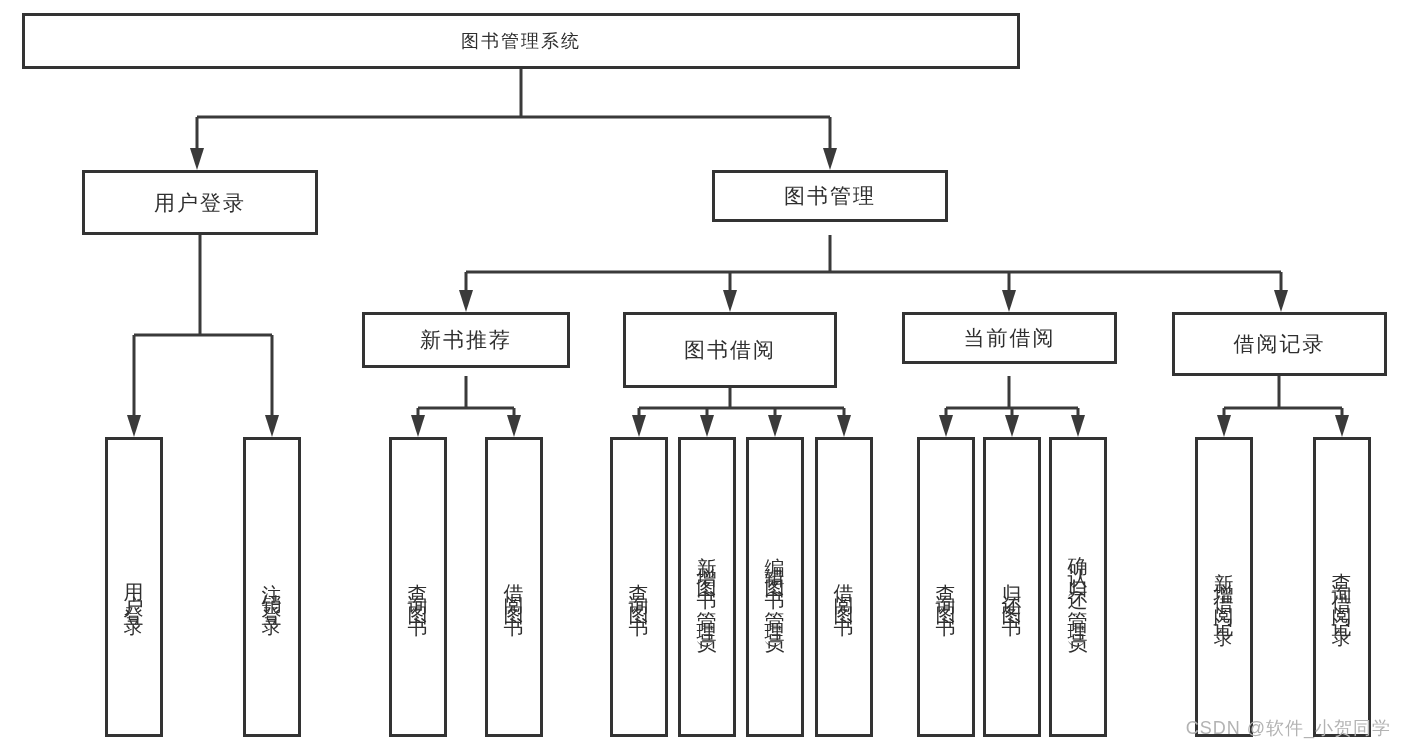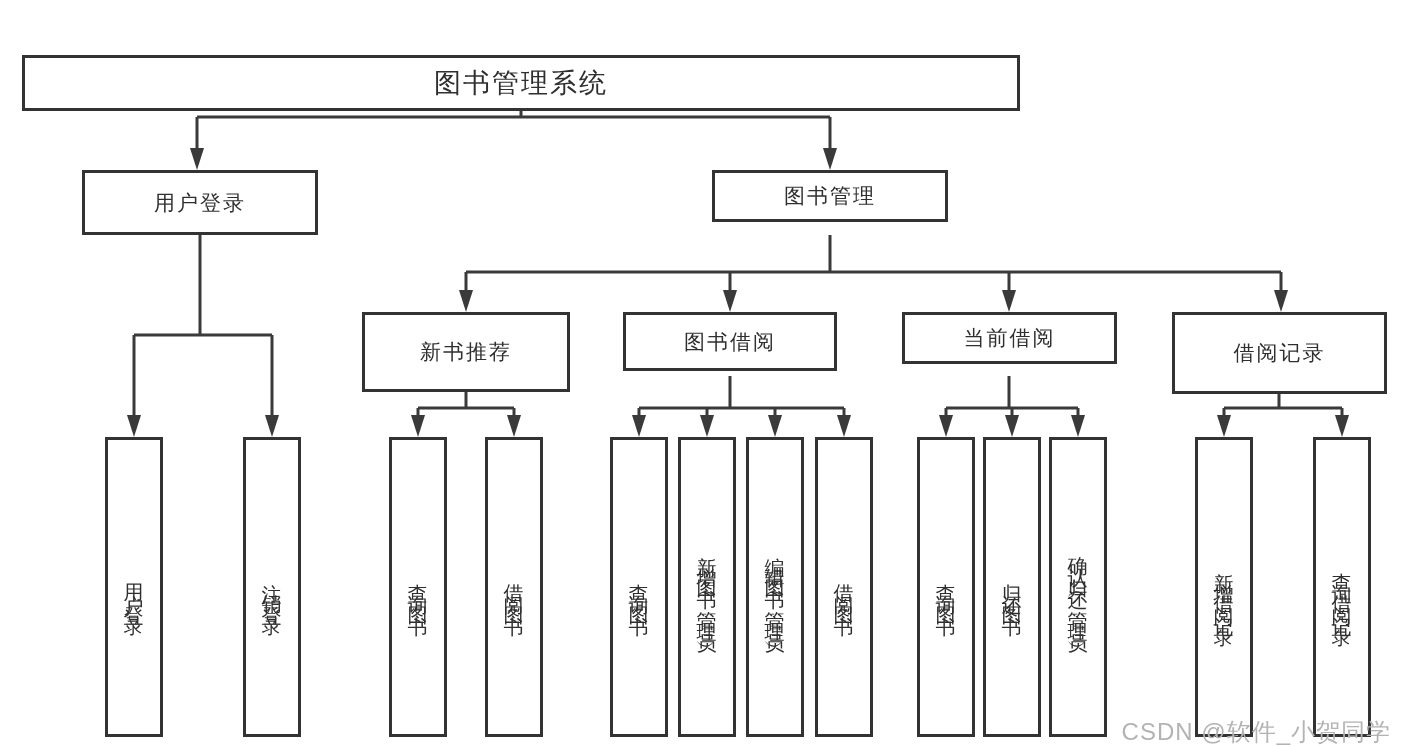--- a/index.html
+++ b/index.html
@@ -21,34 +21,34 @@
     position: absolute;
     background: var(--box-fill);
     border: 3px solid var(--box-border);
     display: flex;
     align-items: center;
     justify-content: center;
     text-align: center;
     color: var(--text);
   }
   .node.h { font-size: 21px; letter-spacing: 2px; }
-  .node.root { font-size: 27px; letter-spacing: 2px; margin-top: 42px; }
+  .node.root { font-size: 18px; letter-spacing: 2px; }
   .node.leaf {
     writing-mode: vertical-rl;
     text-orientation: mixed;
     font-size: 20px;
     letter-spacing: 11px;
     line-height: 1;
     padding-top: 6px;
   }
   .watermark {
     position: absolute;
     right: 14px;
     top: 716px;
-    font-size: 24px;
+    font-size: 18px;
     color: var(--watermark);
     letter-spacing: 1px;
     white-space: nowrap;
   }
 </style>
 </head>
 <body>
 
 <div class="stage">
 
@@ -86,24 +86,24 @@
     <path d="M1279,376 V408 M1224,408 H1342 M1224,408 V429 M1342,408 V429"></path>
     <polygon points="1224,437 1217,415 1231,415"></polygon>
     <polygon points="1342,437 1335,415 1349,415"></polygon>
   </svg>
 
   <div class="node root" style="left:22px; top:13px; width:998px; height:56px;">图书管理系统</div>
 
   <div class="node h" style="left:82px; top:170px; width:236px; height:65px;">用户登录</div>
   <div class="node h" style="left:712px; top:170px; width:236px; height:52px;">图书管理</div>
 
-  <div class="node h" style="left:362px; top:312px; width:208px; height:80px;">新书推荐</div>
-  <div class="node h" style="left:623px; top:312px; width:214px; height:59px;">图书借阅</div>
+  <div class="node h" style="left:362px; top:312px; width:208px; height:56px;">新书推荐</div>
+  <div class="node h" style="left:623px; top:312px; width:214px; height:76px;">图书借阅</div>
   <div class="node h" style="left:902px; top:312px; width:215px; height:52px;">当前借阅</div>
-  <div class="node h" style="left:1172px; top:312px; width:215px; height:82px;">借阅记录</div>
+  <div class="node h" style="left:1172px; top:312px; width:215px; height:64px;">借阅记录</div>
 
   <div class="node leaf" style="left:105px; top:437px; width:58px; height:300px;">用户登录</div>
   <div class="node leaf" style="left:243px; top:437px; width:58px; height:300px;">注销登录</div>
 
   <div class="node leaf" style="left:389px; top:437px; width:58px; height:300px;">查询图书</div>
   <div class="node leaf" style="left:485px; top:437px; width:58px; height:300px;">借阅图书</div>
 
   <div class="node leaf" style="left:610px; top:437px; width:58px; height:300px;">查询图书</div>
   <div class="node leaf" style="left:678px; top:437px; width:58px; height:300px;">新增图书（管理员）</div>
   <div class="node leaf" style="left:746px; top:437px; width:58px; height:300px;">编辑图书（管理员）</div>

